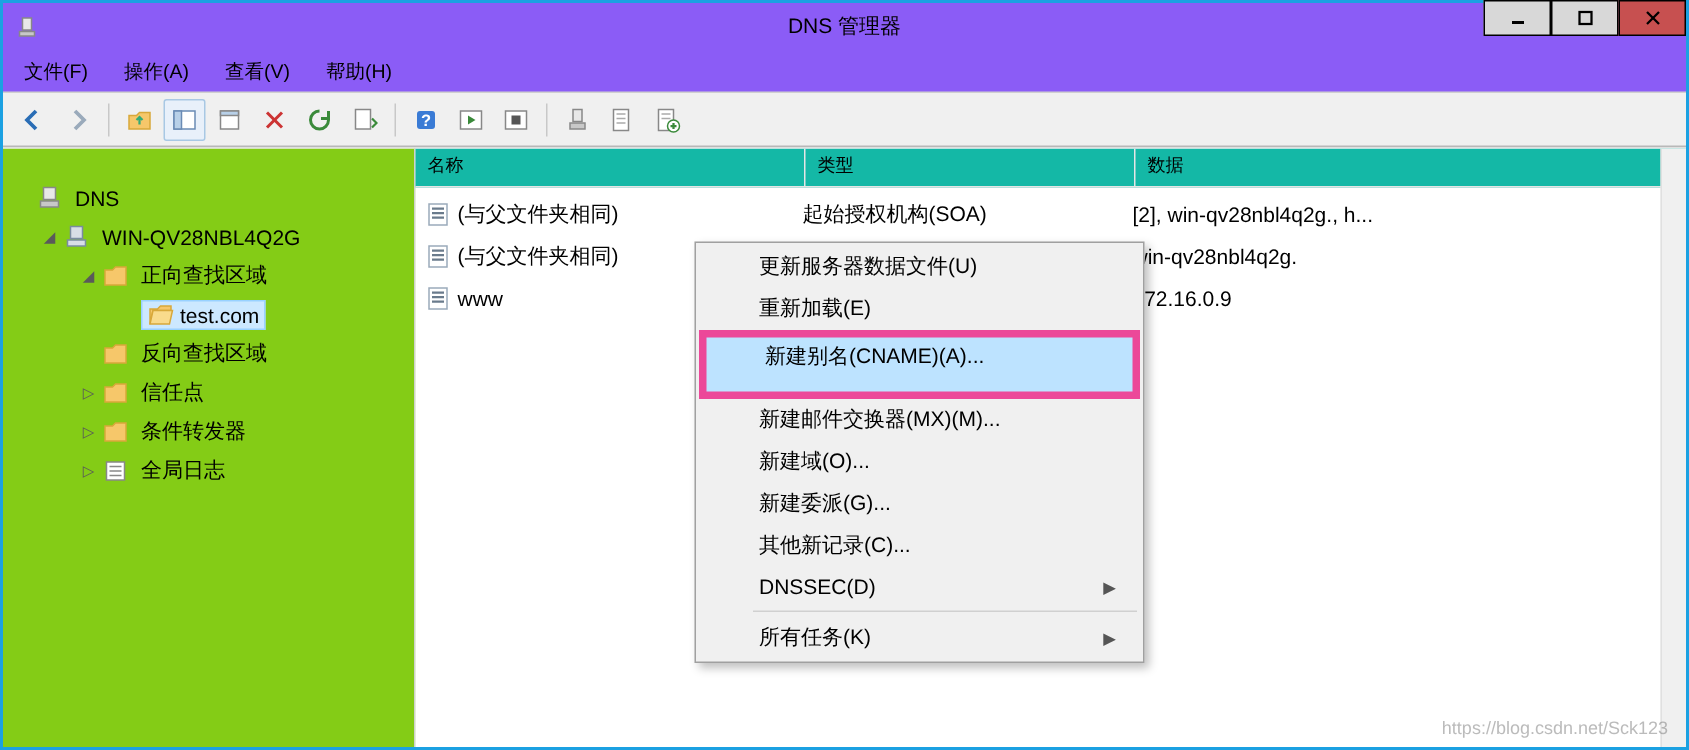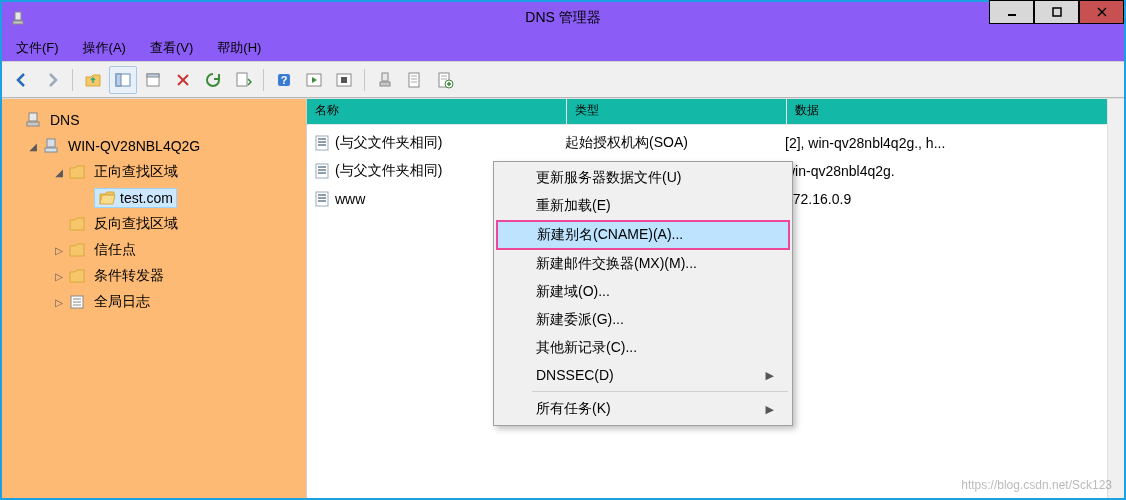--- a/index.html
+++ b/index.html
@@ -86,25 +86,25 @@
     .tool-btn svg { width: 18px; height: 18px; }
     .tool-sep { width: 1px; height: 22px; background: #c8c8c8; margin: 0 4px; }
     
     .content {
       flex: 1;
       display: flex;
       overflow: hidden;
       border-top: 1px solid #e0e0e0;
     }
     .tree-pane {
-      width: 305px;
+      width: 275px;
       border-right: 1px solid #d0d0d0;
-      padding: 8px 2px;
+      padding: 20px 2px;
       overflow: auto;
-      background: #fdba74;
+      background: #84cc16;
     }
     .list-pane {
       flex: 1;
       display: flex;
       flex-direction: column;
       background: #fff;
       position: relative;
     }
     
     .tree { font-size: 14px; }
@@ -157,22 +157,22 @@
     }
     .ctx-item {
       padding: 5px 16px 5px 40px;
       display: flex;
       align-items: center;
       justify-content: space-between;
       white-space: nowrap;
     }
     .ctx-item.highlight {
       background: #bde3ff;
-      border: 2px solid #ec4899;
-      padding: 4px 15px 4px 39px;
+      border: 5px solid #ec4899;
+      padding: 4px 15px 14px 39px;
     }
     .ctx-sep { height: 1px; background: #d0d0d0; margin: 3px 2px 3px 36px; }
     .ctx-arrow { font-size: 11px; color: #555; }
     
     .wm {
       position: absolute;
       right: 12px;
       bottom: 6px;
       font-size: 12px;
       color: rgba(120,120,120,0.5);

